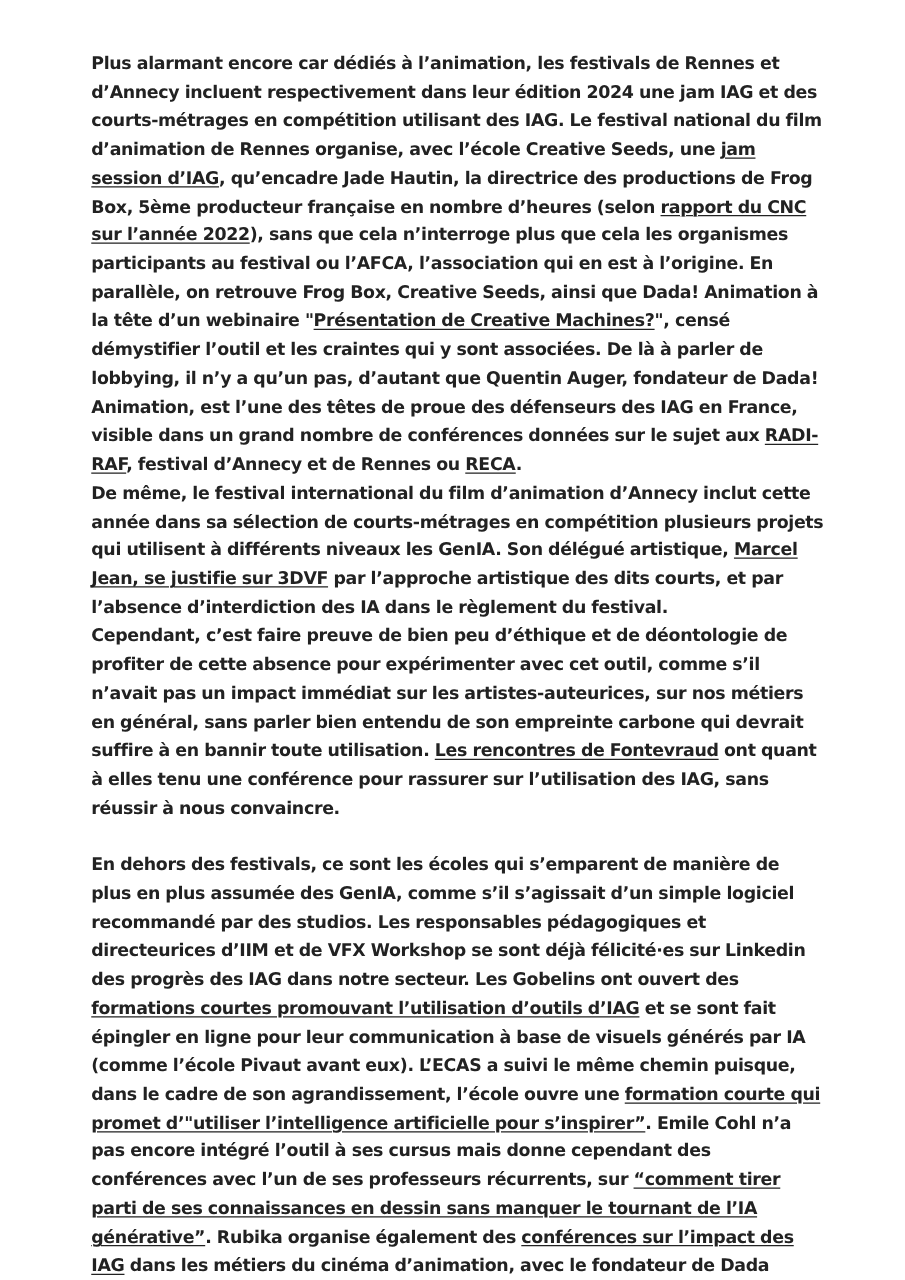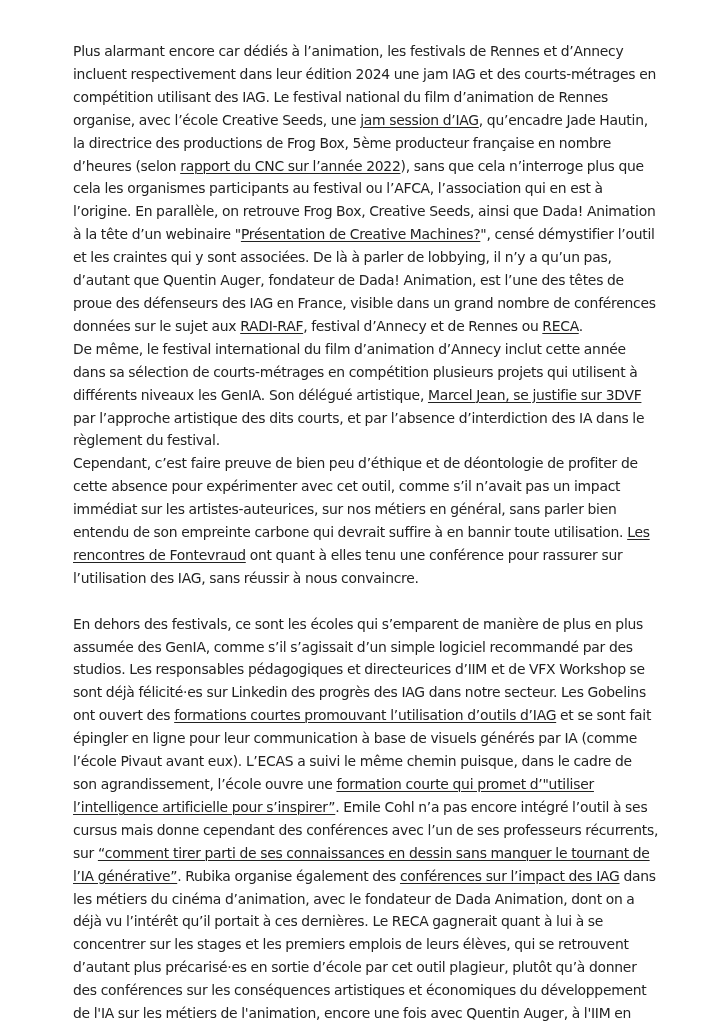--- a/index.html
+++ b/index.html
@@ -9,21 +9,21 @@
     left: 73px;
     top: 40px;
     width: 586px;
     font-family: "DejaVu Sans", sans-serif;
     font-size: 13.9px;
     line-height: 22.9px;
     color: #222222;
     letter-spacing: -0.25px;
     word-spacing: -0.3px;
   }
-  .article p { margin: 0; }
+  .article p { margin: 0; font-weight: bold; }
   .article p.gap { margin-top: 22.9px; }
   .article a {
     color: #222222;
     text-decoration: underline;
     text-underline-offset: 2px;
     text-decoration-thickness: 1px;
   }
 </style>
 </head>
 <body>

